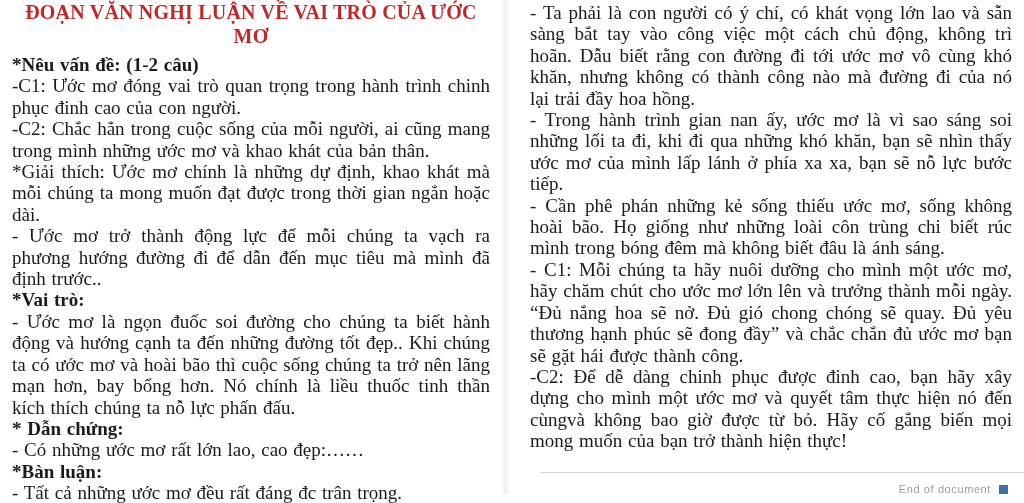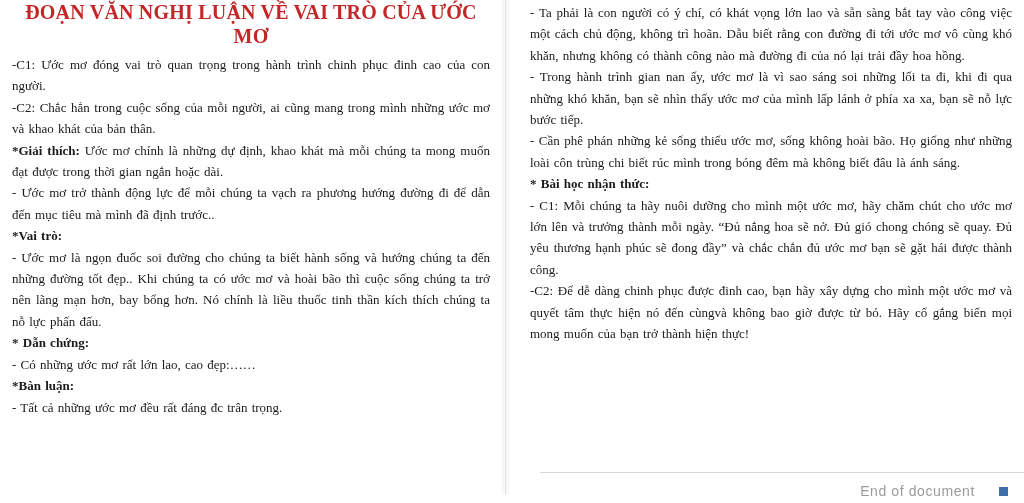--- a/index.html
+++ b/index.html
@@ -16,84 +16,84 @@
   .col-right { left: 530px; width: 482px; top: 2px; }
   .title {
     font-weight: bold;
     font-size: 20px;
     line-height: 24px;
     text-align: center;
     letter-spacing: 0.2px;
     padding: 0 0 6px 0;
   }
   .col-body .para {
-    font-size: 13px;
+    font-size: 19px;
     line-height: 21.4px;
     text-align: justify;
     color: #1a1a1a;
     word-spacing: 1px;
   }
   .para.bold { font-weight: bold; }
-  .para .lead { font-weight: bold; }
+  .para .lead { font-weight: normal; }
   .page-gap {
     position: absolute;
     left: 502px; top: 0;
     width: 1px; height: 494px;
     background: #e3e3e3;
     border-left: 3px solid #f7f7f7;
     border-right: 3px solid #f7f7f7;
   }
   .footer-rule {
     position: absolute;
     left: 540px; top: 472px;
     width: 484px; height: 1px;
     background: #d8d8d8;
   }
   .end-marker {
     position: absolute;
     top: 483px; right: 16px;
-    display: flex; align-items: center; gap: 24px;
+    display: flex; align-items: center; gap: 8px;
     font-family: "Liberation Sans", "DejaVu Sans", sans-serif;
-    font-size: 14px;
+    font-size: 11px;
     color: #9b9b9b;
     letter-spacing: 0.6px;
   }
   .end-square {
     display: inline-block;
     width: 9px; height: 9px;
   }
 </style>
 </head>
 <body>
 
 <div class="doc">
   <div class="col col-left">
     <div class="title" style="color: rgb(196, 38, 39);">ĐOẠN VĂN NGHỊ LUẬN VỀ VAI TRÒ CỦA ƯỚC MƠ</div>
     <div class="col-body">
+        <div class="para bold">*Nêu vấn đề: (1-2 câu)</div>
         <div class="para">-C1: Ước mơ đóng vai trò quan trọng trong hành trình chinh phục đinh cao của con người.</div>
         <div class="para">-C2: Chắc hẳn trong cuộc sống của mỗi người, ai cũng mang trong mình những ước mơ và khao khát của bản thân.</div>
         <div class="para"><span class="lead">*Giải thích:</span> Ước mơ chính là những dự định, khao khát mà mỗi chúng ta mong muốn đạt được trong thời gian ngắn hoặc dài.</div>
         <div class="para">- Ước mơ trở thành động lực để mỗi chúng ta vạch ra phương hướng đường đi để dẫn đến mục tiêu mà mình đã định trước..</div>
         <div class="para bold">*Vai trò:</div>
-        <div class="para">- Ước mơ là ngọn đuốc soi đường cho chúng ta biết hành sống và hướng chúng ta đến những đường tốt đẹp.. Khi chúng ta có ước mơ và hoài bão thì cuộc sống chúng ta trở nên lãng mạn hơn, bay bổng hơn. Nó chính là liều thuốc tinh thần kích thích chúng ta nỗ lực phấn đấu.</div>
+        <div class="para">- Ước mơ là ngọn đuốc soi đường cho chúng ta biết hành động và hướng cạnh ta đến những đường tốt đẹp.. Khi chúng ta có ước mơ và hoài bão thì cuộc sống chúng ta trở nên lãng mạn hơn, bay bổng hơn. Nó chính là liều thuốc tinh thần kích thích chúng ta nỗ lực phấn đấu.</div>
         <div class="para bold">* Dẫn chứng:</div>
         <div class="para">- Có những ước mơ rất lớn lao, cao đẹp:……</div>
         <div class="para bold">*Bàn luận:</div>
         <div class="para">- Tất cả những ước mơ đều rất đáng đc trân trọng.</div>
       </div>
   </div>
 
   <div class="page-gap"></div>
 
   <div class="col col-right">
     <div class="col-body">
         <div class="para">- Ta phải là con người có ý chí, có khát vọng lớn lao và sẵn sàng bắt tay vào công việc một cách chủ động, không trì hoãn. Dẫu biết rằng con đường đi tới ước mơ vô cùng khó khăn, nhưng không có thành công nào mà đường đi của nó lại trải đầy hoa hồng.</div>
         <div class="para">- Trong hành trình gian nan ấy, ước mơ là vì sao sáng soi những lối ta đi, khi đi qua những khó khăn, bạn sẽ nhìn thấy ước mơ của mình lấp lánh ở phía xa xa, bạn sẽ nỗ lực bước tiếp.</div>
         <div class="para">- Cần phê phán những kẻ sống thiếu ước mơ, sống không hoài bão. Họ giống như những loài côn trùng chi biết rúc mình trong bóng đêm mà không biết đâu là ánh sáng.</div>
-        <div class="para bold">* Bài học nhận thức:</div>
         <div class="para">- C1: Mỗi chúng ta hãy nuôi dưỡng cho mình một ước mơ, hãy chăm chút cho ước mơ lớn lên và trưởng thành mỗi ngày. “Đủ nắng hoa sẽ nở. Đủ gió chong chóng sẽ quay. Đủ yêu thương hạnh phúc sẽ đong đầy” và chắc chắn đủ ước mơ bạn sẽ gặt hái được thành công.</div>
         <div class="para">-C2: Để dễ dàng chinh phục được đinh cao, bạn hãy xây dựng cho mình một ước mơ và quyết tâm thực hiện nó đến cùngvà không bao giờ được từ bỏ. Hãy cố gắng biến mọi mong muốn của bạn trở thành hiện thực!</div>
       </div>
   </div>
 
   <div class="footer-rule"></div>
 
   <div class="end-marker" style="color: rgb(155, 155, 155);">
     <span>End of document</span>
     <span class="end-square" style="background: rgb(63, 111, 168);"></span>

